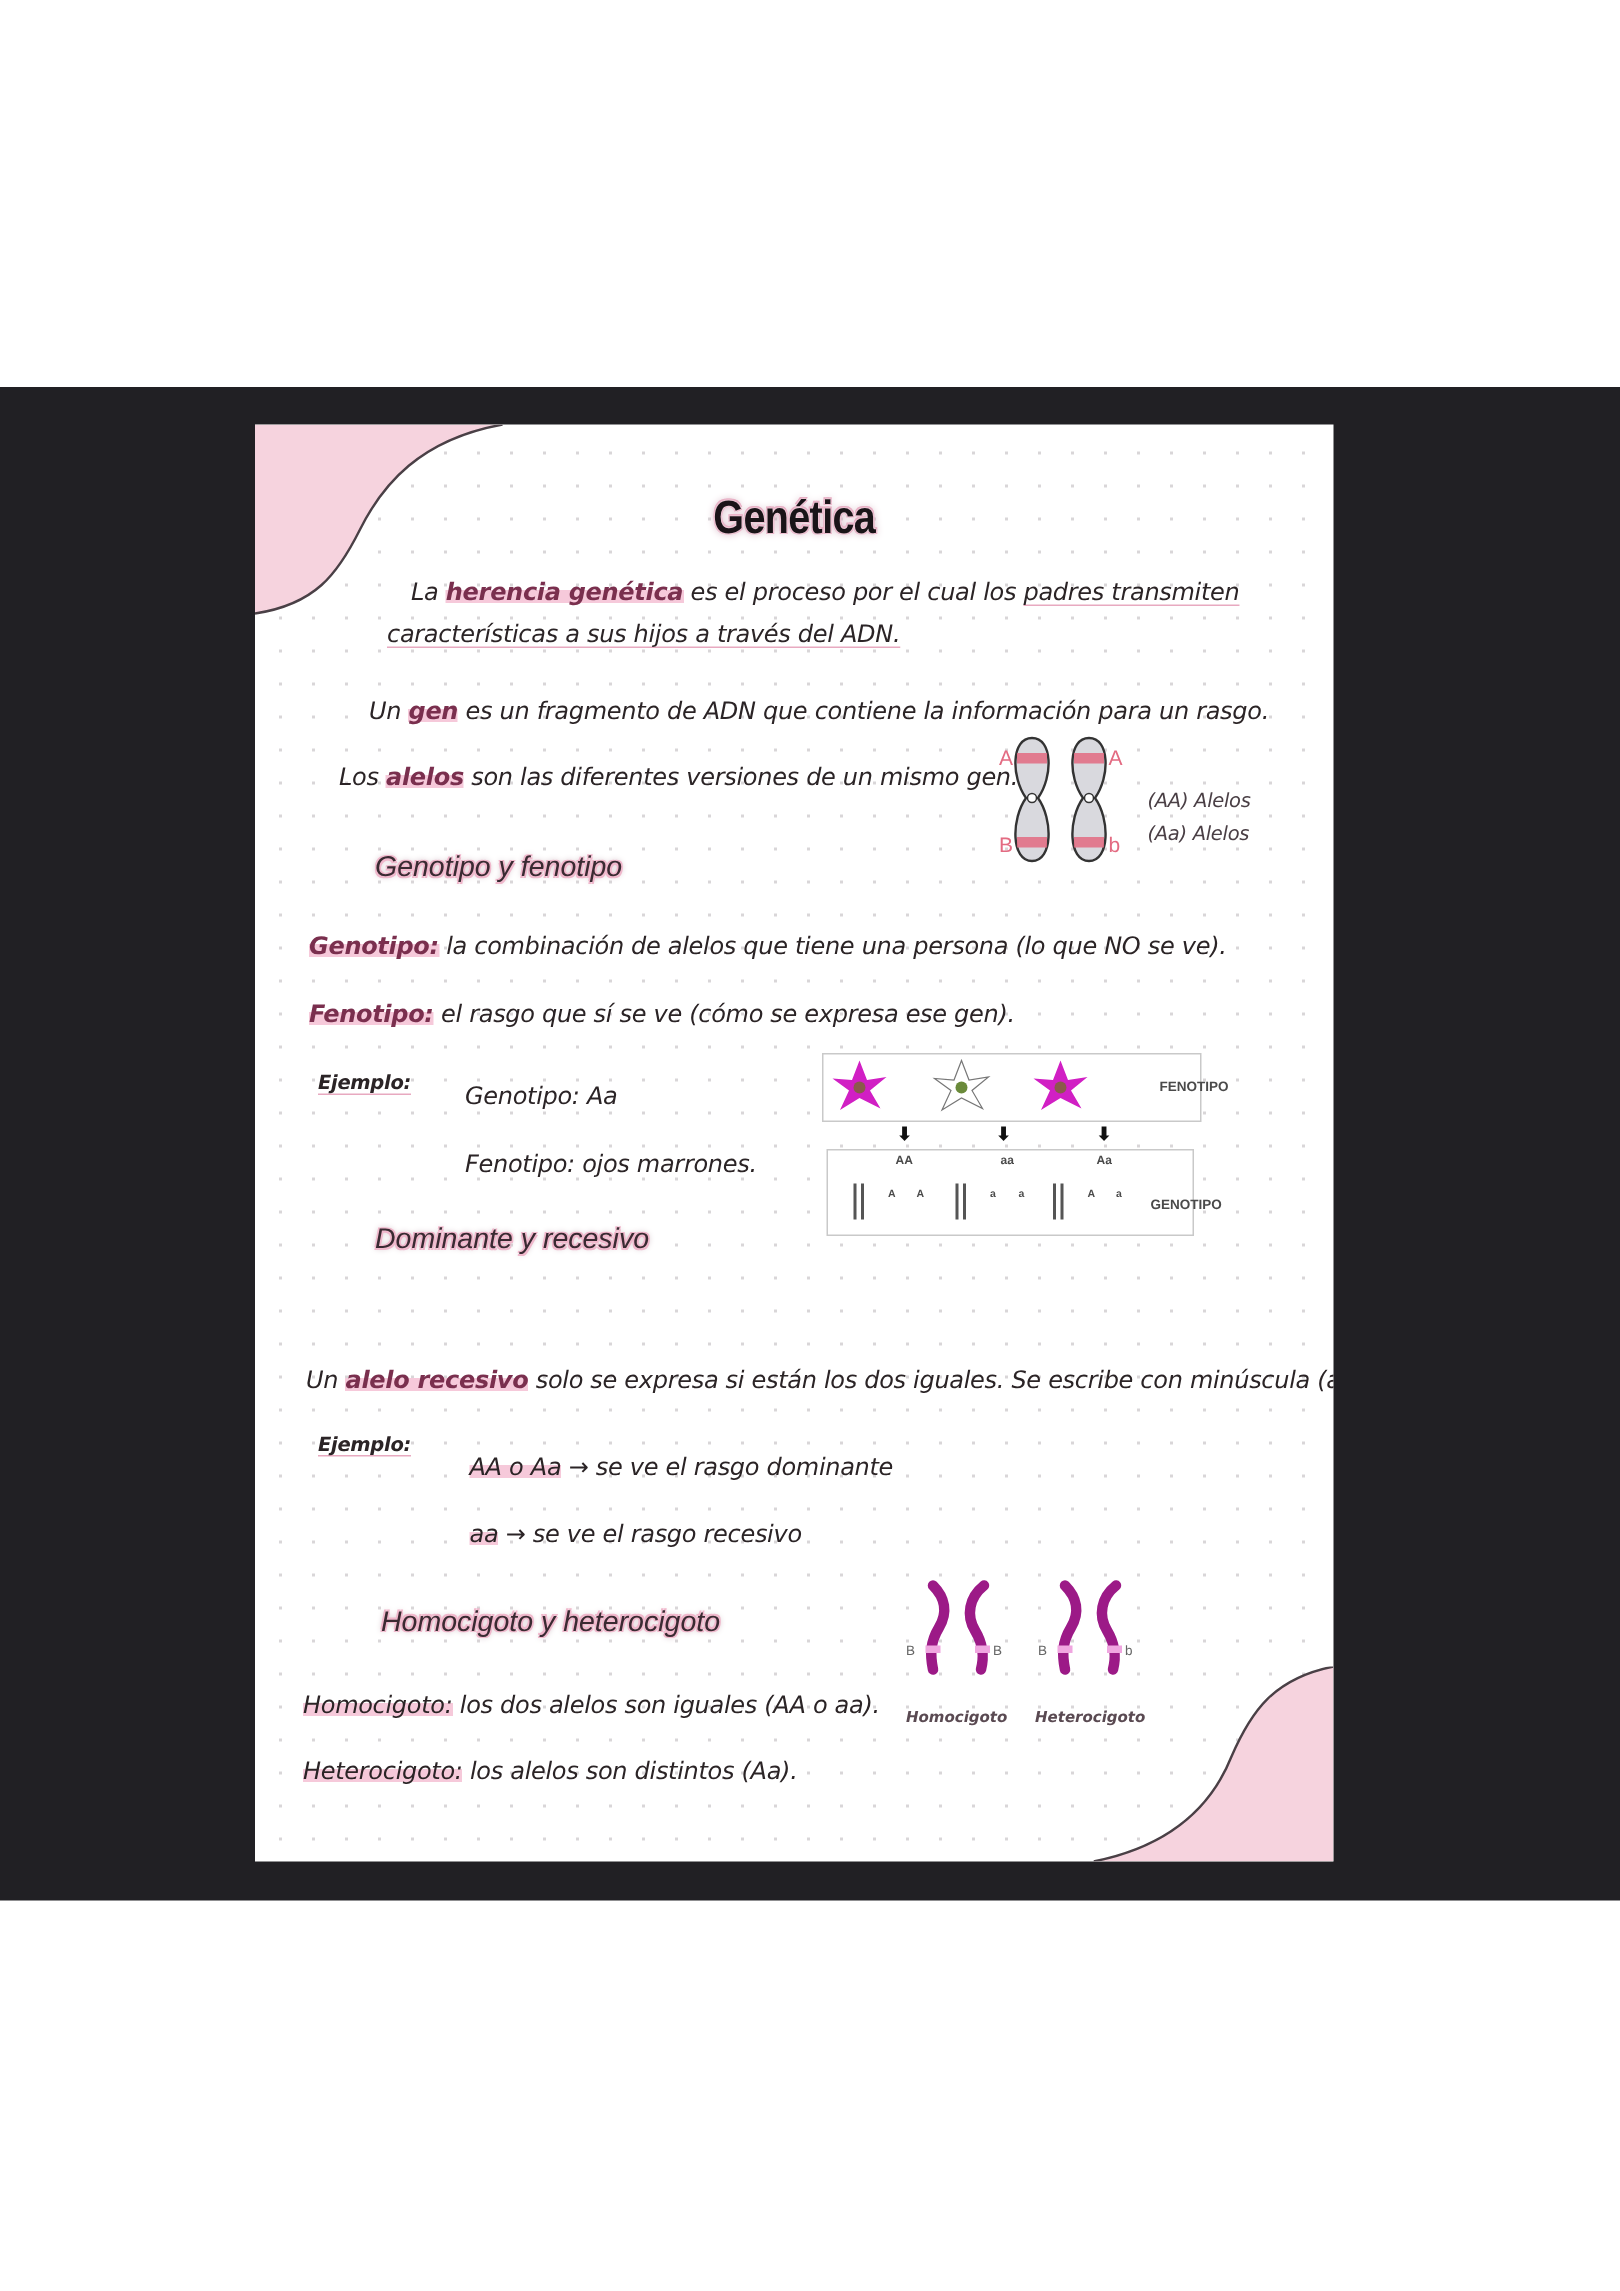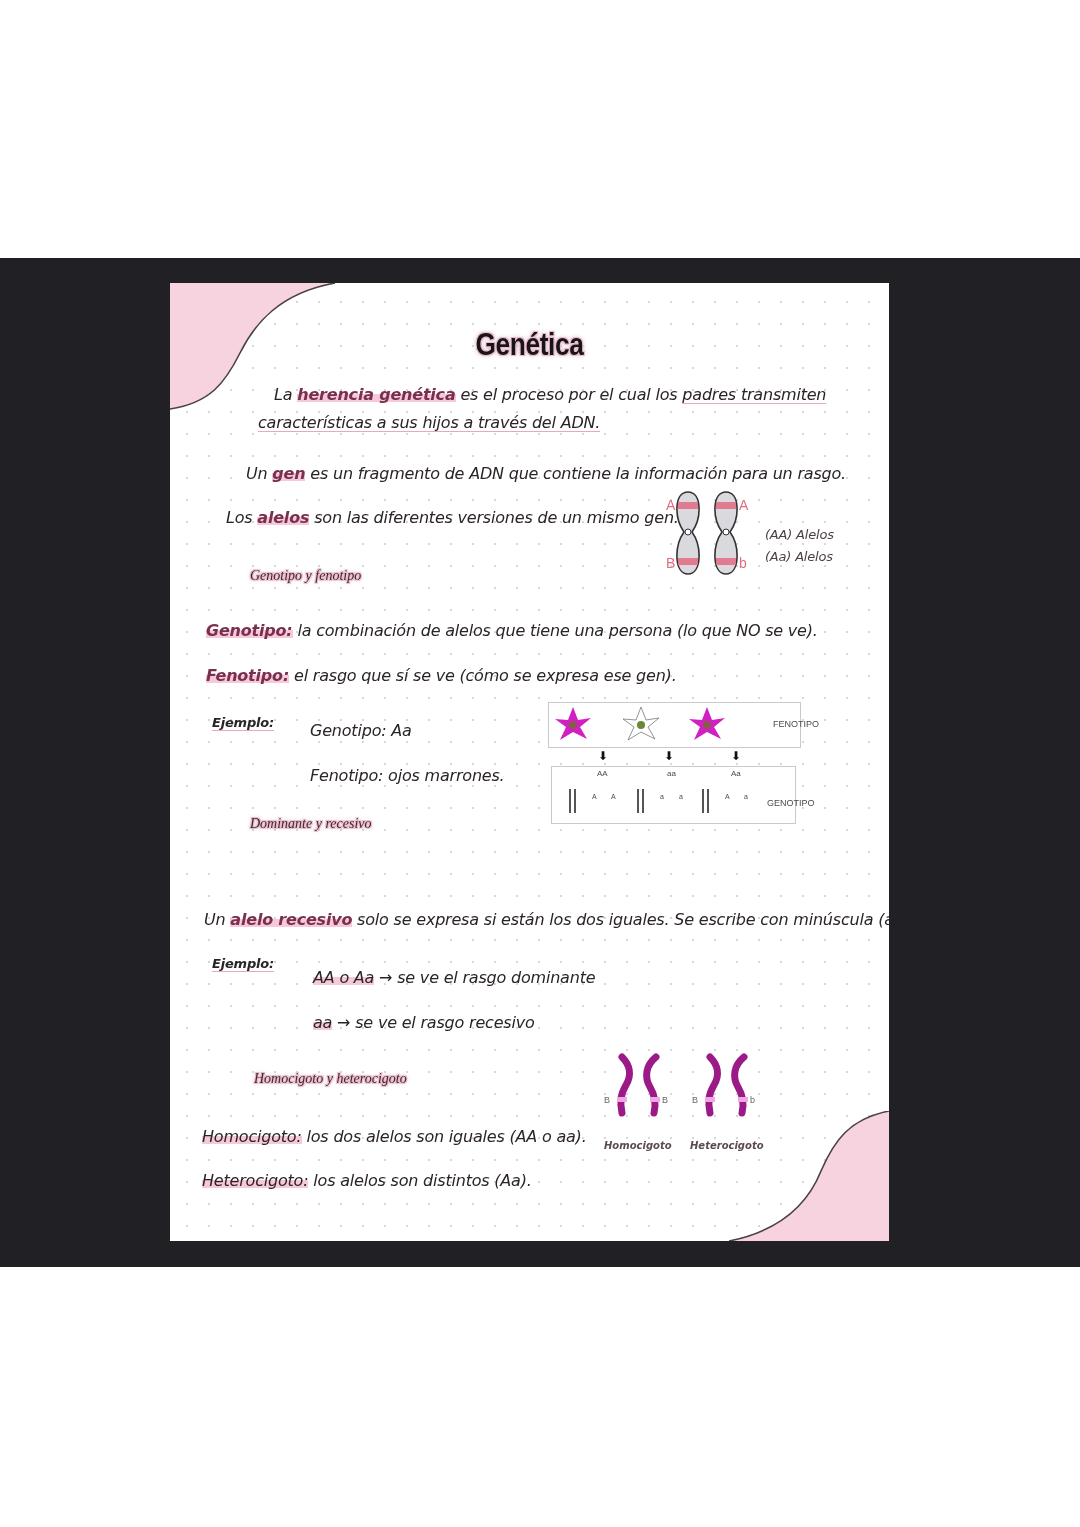--- a/index.html
+++ b/index.html
@@ -36,27 +36,27 @@
     position: absolute; left: 0; width: 719px; top: 44px; text-align: center;
     font-family: "Liberation Sans", sans-serif; font-weight: bold;
     font-size: 31px; color: #1a1418; letter-spacing: -0.5px;
     transform: scaleX(0.85);
   }
   .title span {
     display: inline-block; padding: 0 6px;
     text-shadow: 0 0 2px #fff, 1px 1px 0 #e6a8bf, -1px -1px 0 #e6a8bf, 1px -1px 0 #e6a8bf, -1px 1px 0 #e6a8bf, 0 0 6px #c9a0b2;
   }
   .section {
-    position: absolute; font-family: Liberation Serif, serif; font-style: italic;
-    font-size: 14px; color: #3a2a32;
+    position: absolute; font-family: Liberation Sans, sans-serif; font-style: italic;
+    font-size: 19px; color: #3a2a32;
     text-shadow: 1px 1px 0 #f0b8cc, -1px -1px 0 #f0b8cc, 1px -1px 0 #f0b8cc, -1px 1px 0 #f0b8cc, 0 0 4px #b89aa6;
     white-space: nowrap;
   }
   .ex-label { font-size: 13px; font-weight: bold; }
-  .small-label { font-family: "Liberation Sans", sans-serif; font-weight: normal; font-size: 9px; color: #4a4a4a; position: absolute; padding-left: 32px; }
+  .small-label { font-family: "Liberation Sans", sans-serif; font-weight: bold; font-size: 9px; color: #4a4a4a; position: absolute; padding-left: 32px; }
   .box { position: absolute; border: 1px solid #c9c9c9; background: #fff; }
   .caption { font-size: 10px; font-style: italic; font-weight: bold; color: #5a4a52; position: absolute; }
 </style>
 </head>
 <body>
 
 <div class="band"></div>
 
 <div class="page">
 

